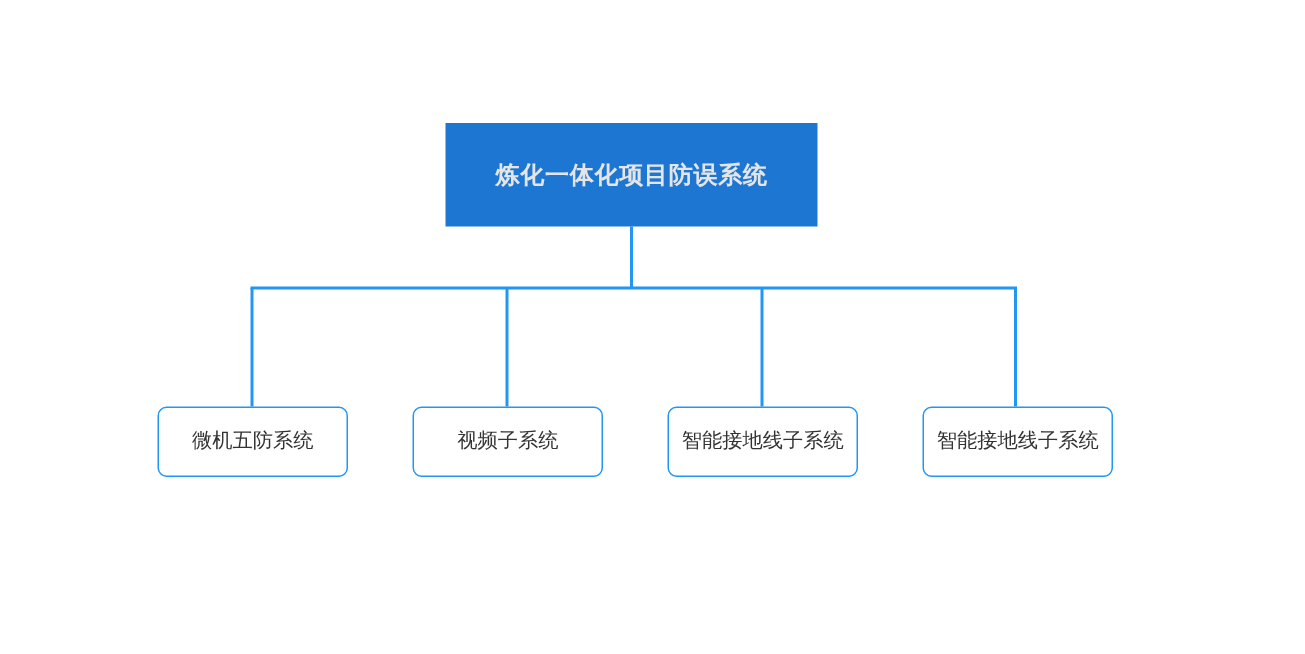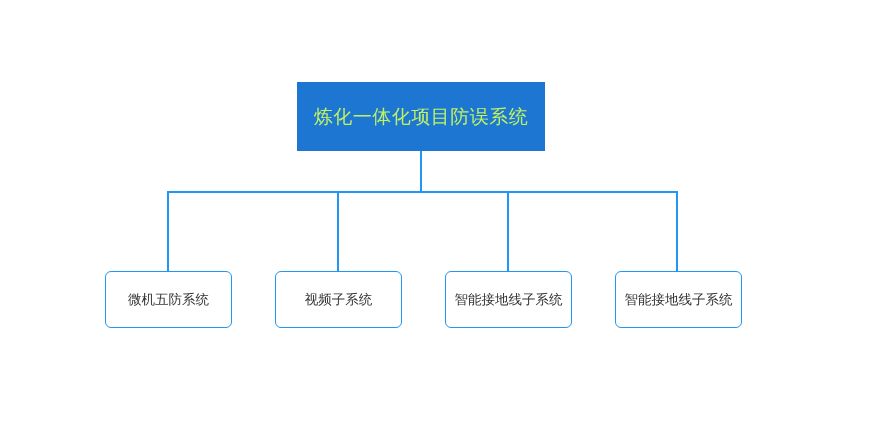--- a/index.html
+++ b/index.html
@@ -40,34 +40,34 @@
     width: 248px;
     height: 69px;
     background: #1c76d2;
     z-index: 2;
     display: flex;
     align-items: center;
     justify-content: center;
     box-sizing: border-box;
   }
   #root-node .node-label {
-    color: #bef264;
-    font-size: 19px;
-    font-weight: normal;
+    color: #e5e5e5;
+    font-size: 16px;
+    font-weight: bold;
     letter-spacing: 0.5px;
     line-height: 1.2;
     white-space: nowrap;
   }
 
   
   .child-node {
     position: absolute;
     top: 271px;
     width: 127px;
-    height: 57px;
+    height: 47px;
     background: #ffffff;
     border: 1.5px solid #2196f3;
     border-radius: 6px;
     z-index: 2;
     display: flex;
     align-items: center;
     justify-content: center;
     box-sizing: border-box;
   }
   .child-node .node-label {

